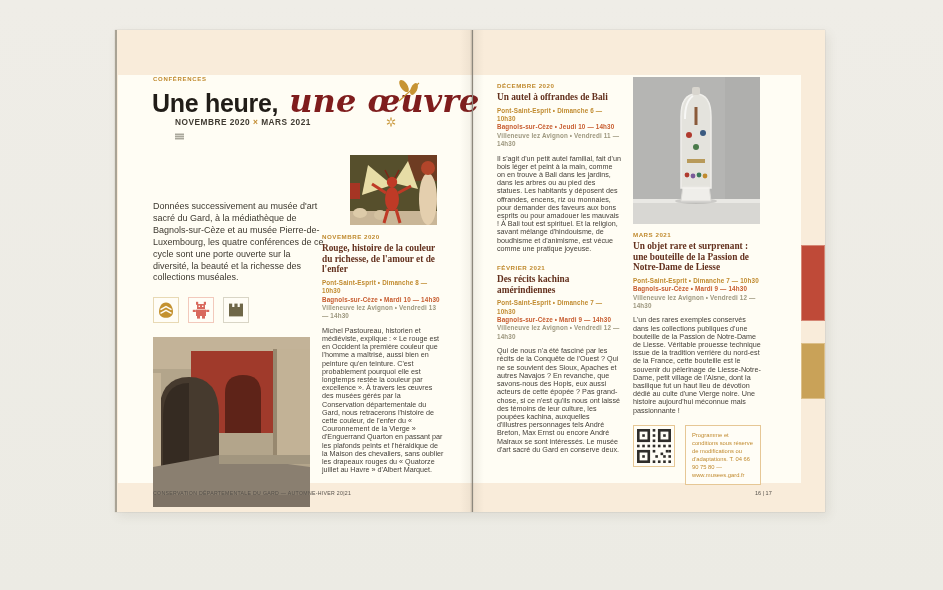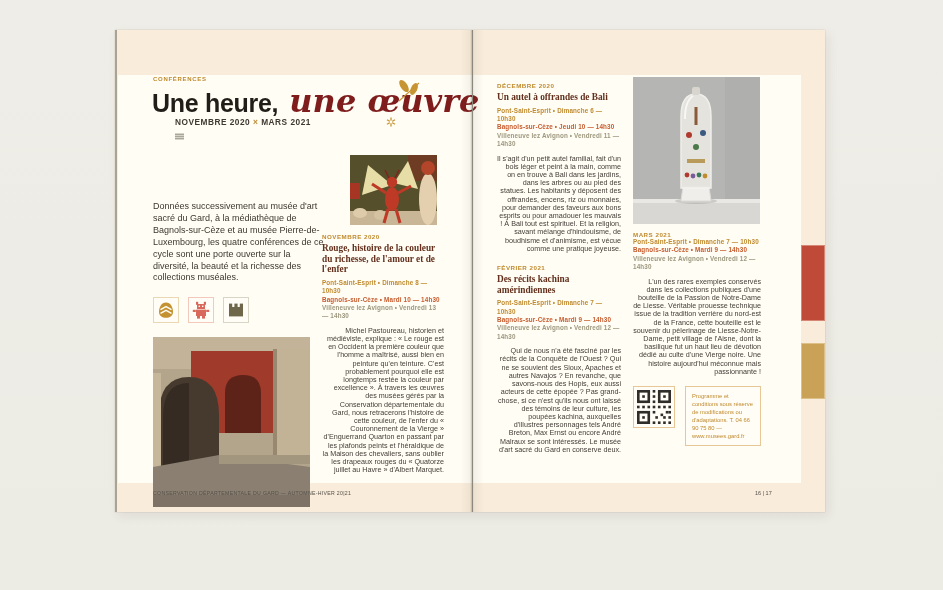--- a/index.html
+++ b/index.html
@@ -49,21 +49,21 @@
   .courtyard { margin-top:14px; }
   .painting { margin-left:28px; }
 
   .month { font-size:6.2px; font-weight:bold; letter-spacing:.5px; color:#c08a2e; }
   .sec-title { font-family:"Liberation Serif", serif; font-weight:bold; font-size:9.3px; line-height:10.6px;
                color:#63301d; margin:3px 0 4px; }
   .sched { font-size:6.3px; line-height:8.4px; font-weight:bold; letter-spacing:.15px; }
   .sched.s1 { color:#c08a2e; }
   .sched.s2 { color:#c75b2e; }
   .sched.s3 { color:#9d977e; }
-  .sec-body { margin-top:6px; font-size:7.2px; line-height:8.2px; color:#45403a;text-align:right; }
+  .sec-body { margin-top:6px; font-size:7.2px; line-height:8.2px; color:#45403a; }
   .section + .section { margin-top:11px; }
   .col-nov .month { margin-top:8px; }
   .col-mars .month { margin-top:7px; }
 
   .qr-row { display:flex; gap:10px; margin-top:10px; }
   .qr-box { width:42px; height:42px; border:1px solid #e6c795; background:#fffdf6; display:flex; align-items:center; justify-content:center; flex:0 0 auto; }
   .notice-box { width:110px; min-height:40px; border:1px solid #e6c795; background:#fffdf6; padding:5px 6px; }
   .notice-box p { font-size:5.8px; line-height:8px; color:#c08a2e; }
 
   .footer-left { position:absolute; left:38px; top:460px; font-size:5.2px; letter-spacing:.3px; color:#55504a; }
@@ -225,20 +225,21 @@
         <circle cx="63" cy="70" r="3" fill="#4a7a4a"></circle>
         <rect x="54" y="82" width="18" height="4" fill="#b89a5a"></rect>
         <circle cx="54" cy="98" r="2.4" fill="#b03a2e"></circle>
         <circle cx="60" cy="99" r="2.4" fill="#7a5a9a"></circle>
         <circle cx="66" cy="98" r="2.4" fill="#3a7a5a"></circle>
         <circle cx="72" cy="99" r="2.4" fill="#c08a2e"></circle>
         <path d="M52,42 Q52,24 60,19" stroke="#ffffff" stroke-width="2" opacity="0.7" fill="none"></path>
       </svg>
       <div class="section">
         <div class="month">MARS 2021</div>
+        <div class="sec-title">Un objet rare et surprenant : une bouteille de la Passion de Notre-Dame de Liesse</div>
         <div class="sched s1">Pont-Saint-Esprit • Dimanche 7 — 10h30</div>
         <div class="sched s2">Bagnols-sur-Cèze • Mardi 9 — 14h30</div>
         <div class="sched s3">Villeneuve lez Avignon • Vendredi 12 — 14h30</div>
         <p class="sec-body">L'un des rares exemples conservés dans les collections publiques d'une bouteille de la Passion de Notre-Dame de Liesse. Véritable prouesse technique issue de la tradition verrière du nord-est de la France, cette bouteille est le souvenir du pèlerinage de Liesse-Notre-Dame, petit village de l'Aisne, dont la basilique fut un haut lieu de dévotion dédié au culte d'une Vierge noire. Une histoire aujourd'hui méconnue mais passionnante !</p>
       </div>
       <div class="qr-row">
         <div class="qr-box">
           <svg width="34" height="34" viewBox="0 0 13 13">
             <g fill="#2f2d2a">
               <rect x="0" y="0" width="5" height="5"></rect>

